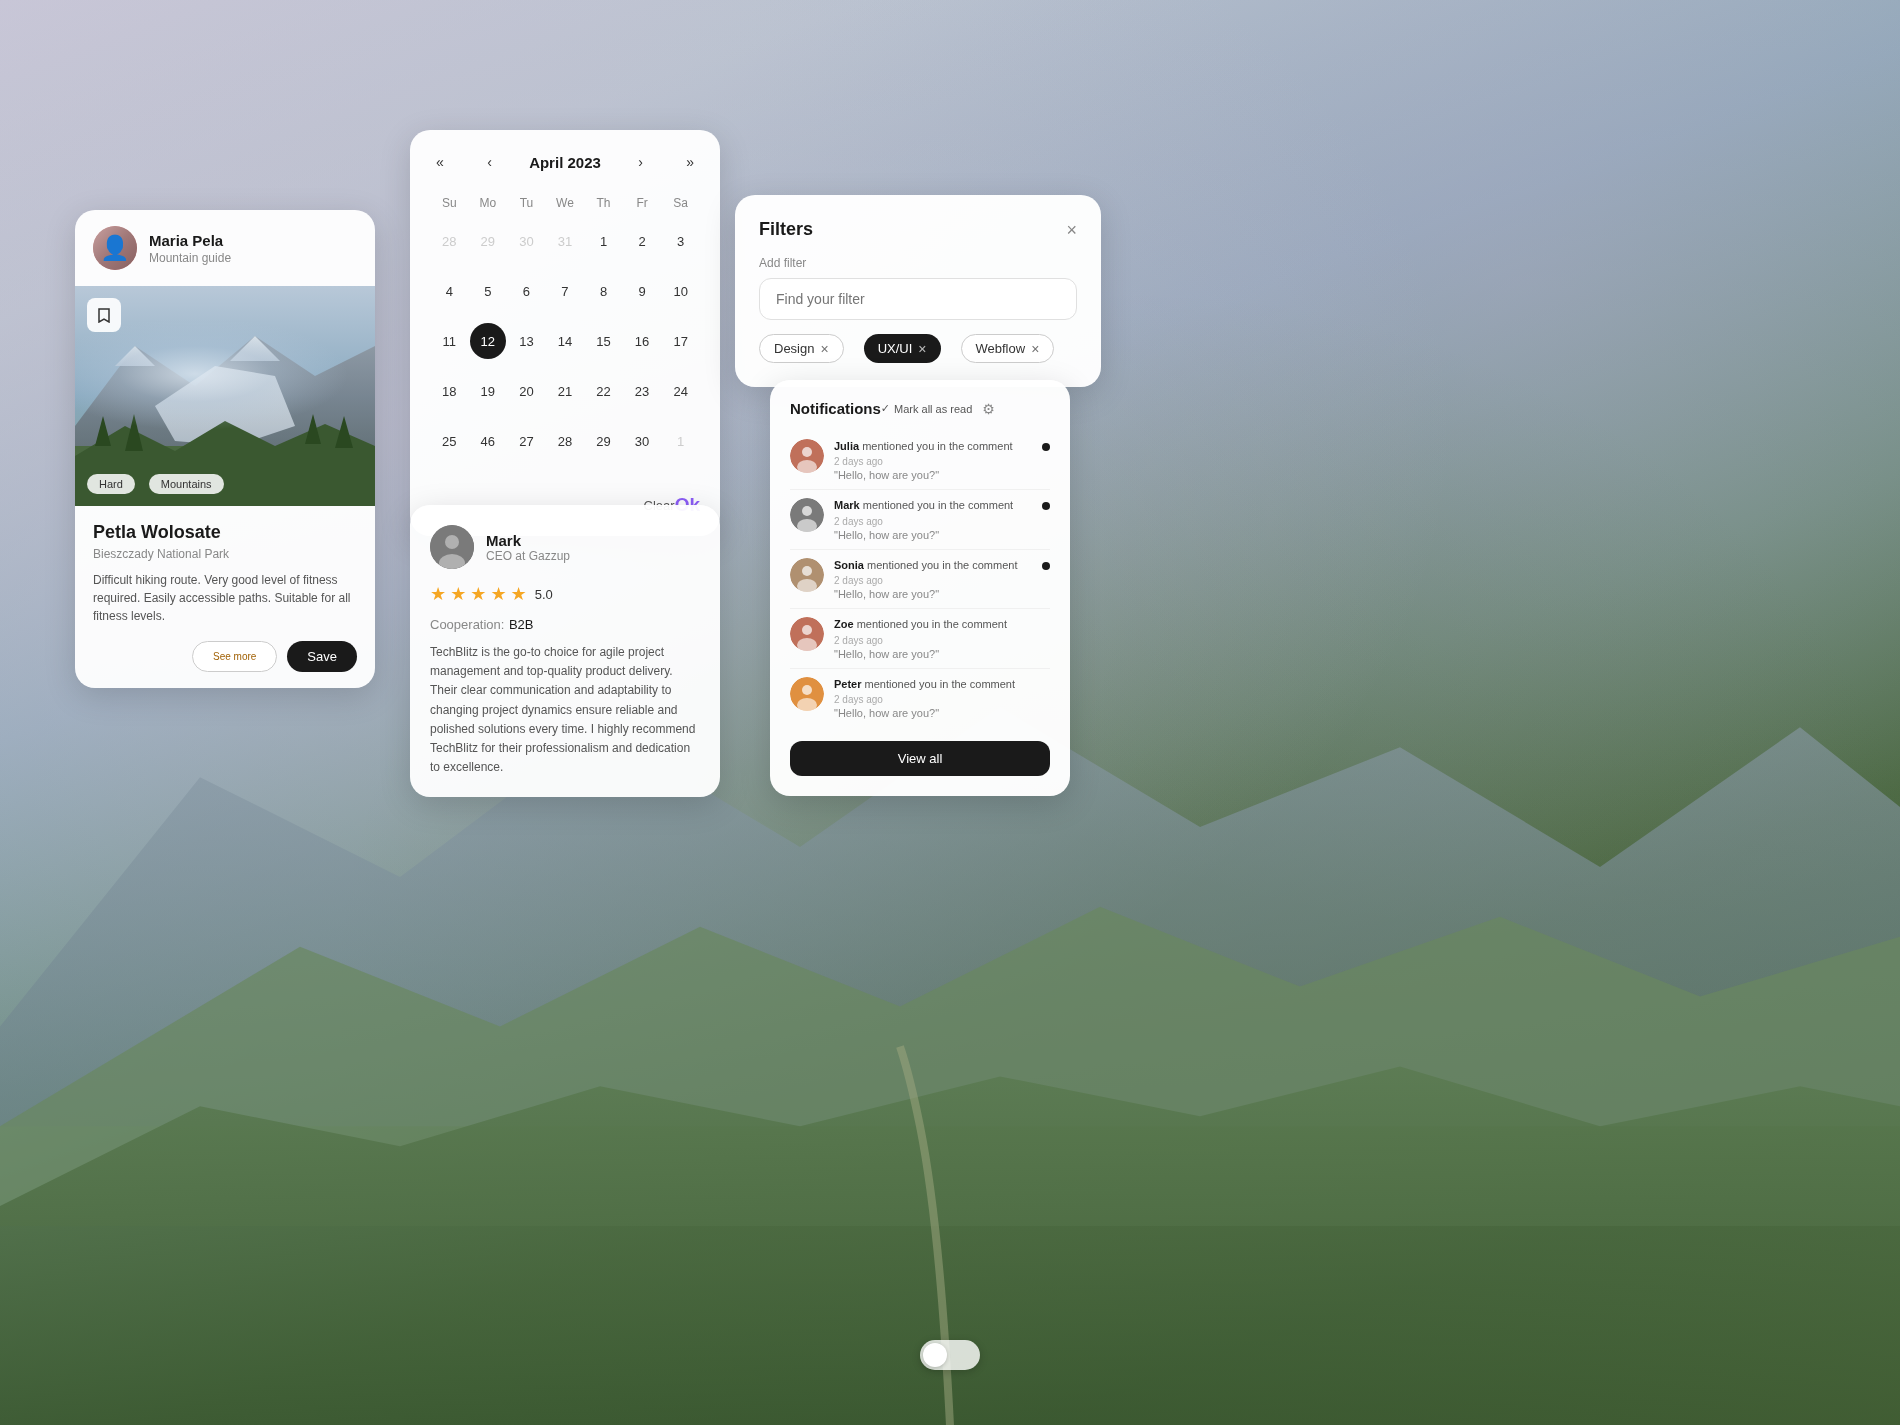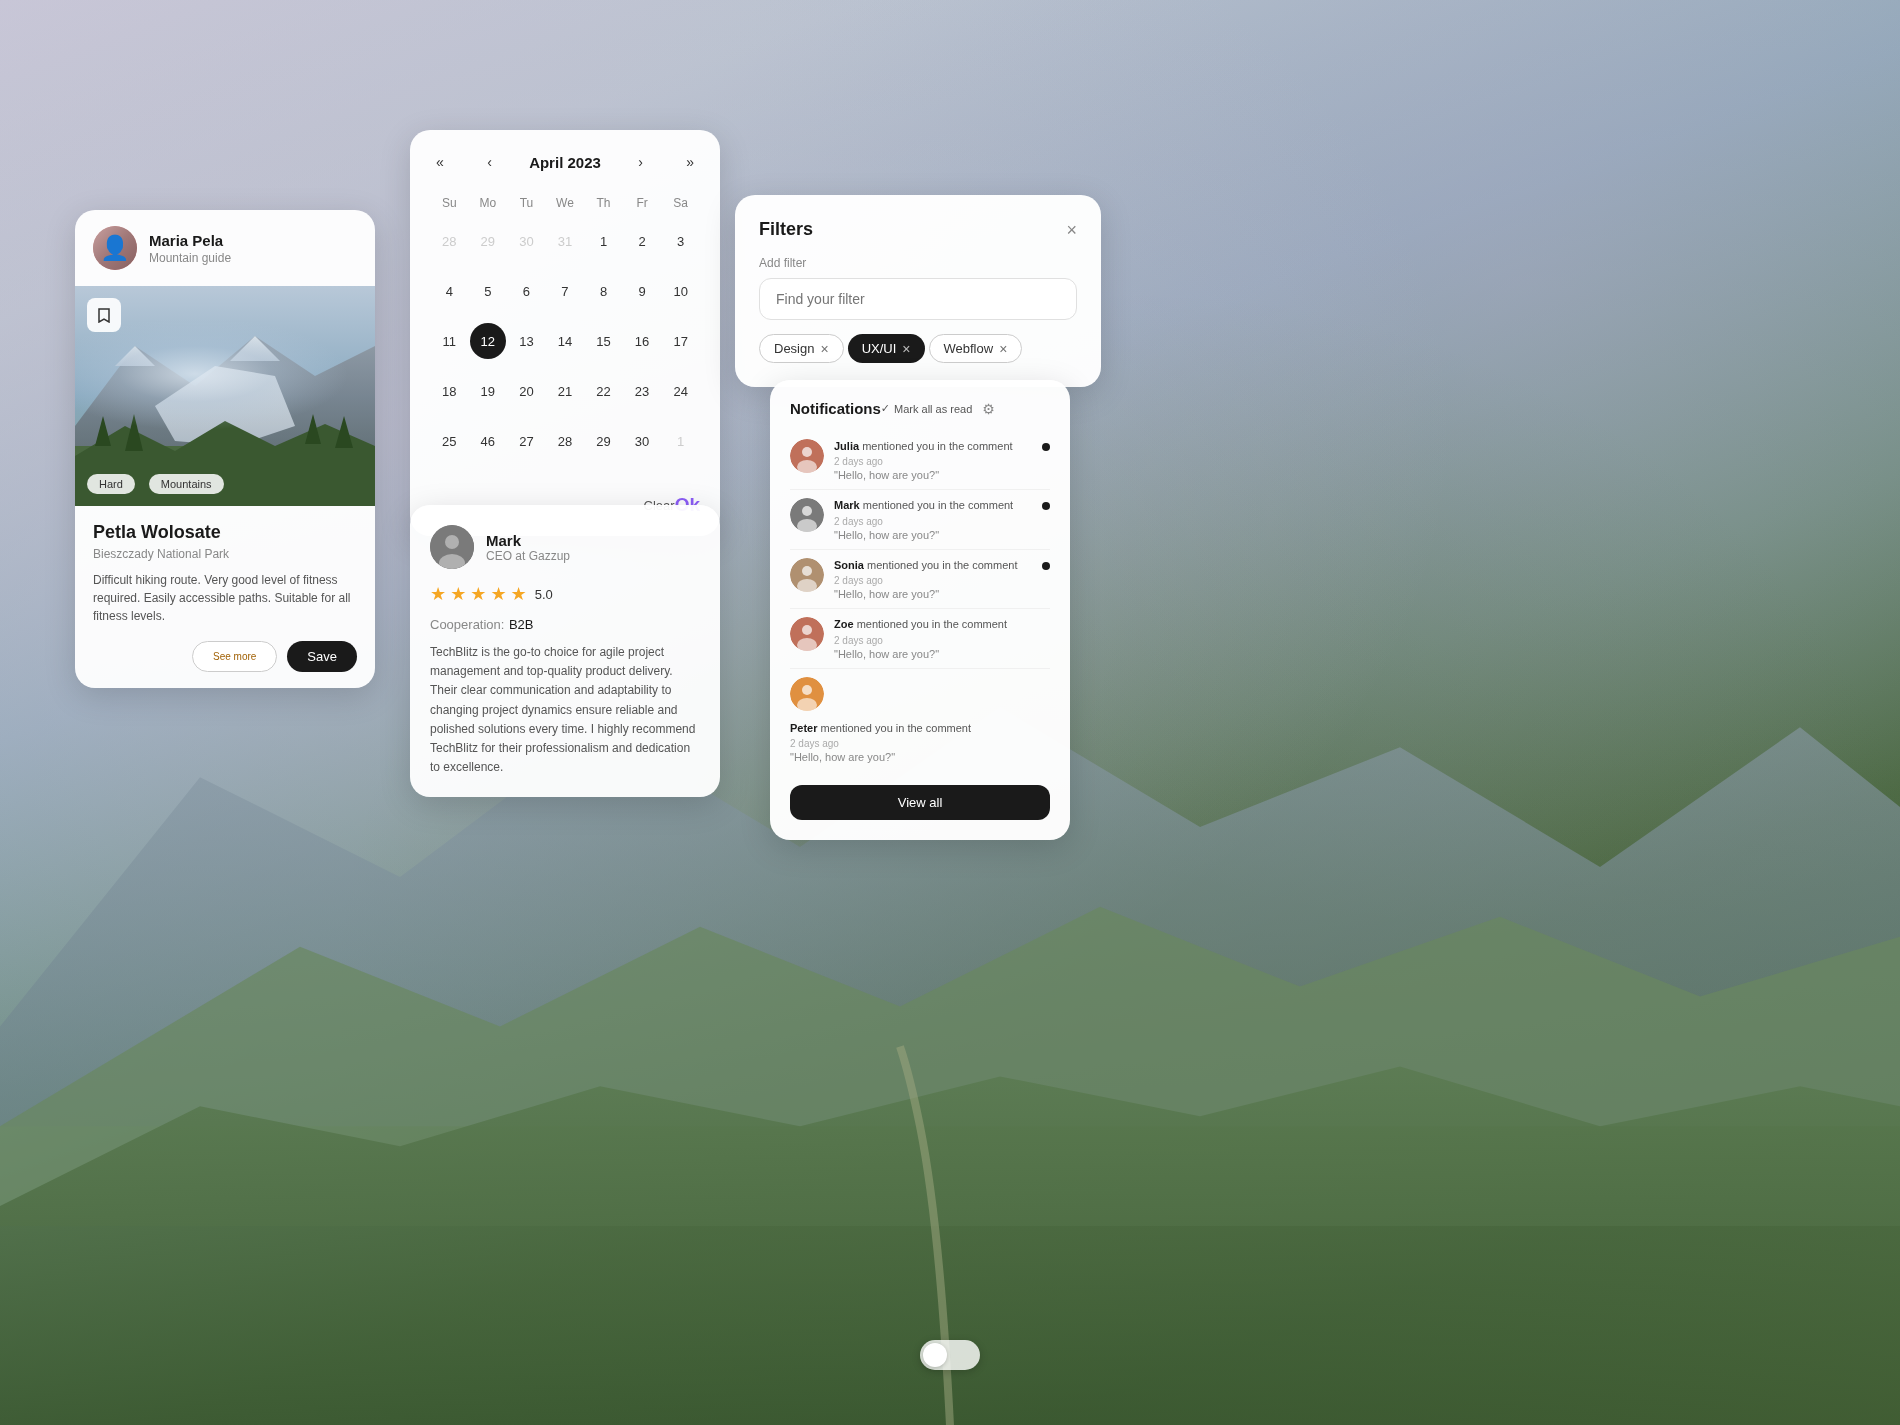--- a/index.html
+++ b/index.html
@@ -435,21 +435,21 @@
       border-radius: 12px;
       font-size: 14px;
       color: #aaa;
       outline: none;
       margin-bottom: 14px;
       background: white;
     }
 
     .filter-tags {
       display: flex;
-      gap: 4px;
+      gap: 20px;
       flex-wrap: wrap;
     }
 
     .filter-tag {
       display: flex;
       align-items: center;
       gap: 6px;
       padding: 6px 14px;
       border-radius: 20px;
       font-size: 13px;
@@ -527,21 +527,21 @@
 
     .notif-item {
       display: flex;
       align-items: flex-start;
       gap: 10px;
       padding: 8px 0;
       border-bottom: 1px solid #f0f0f0;
       position: relative;
     }
 
-    .notif-item:last-of-type { border-bottom: none; flex-direction: column; }
+    .notif-item:last-of-type { border-bottom: none; }
 
     .notif-avatar {
       width: 34px;
       height: 34px;
       border-radius: 50%;
       flex-shrink: 0;
       overflow: hidden;
       position: relative;
     }
 

